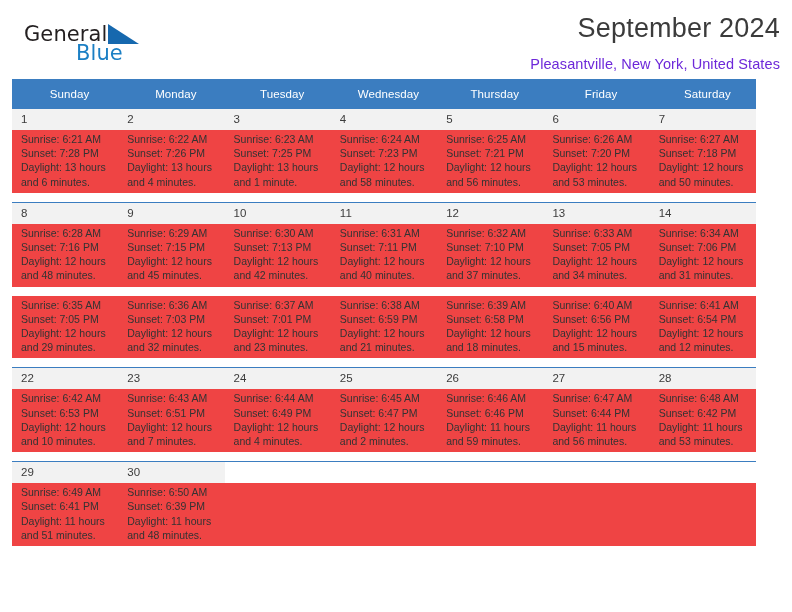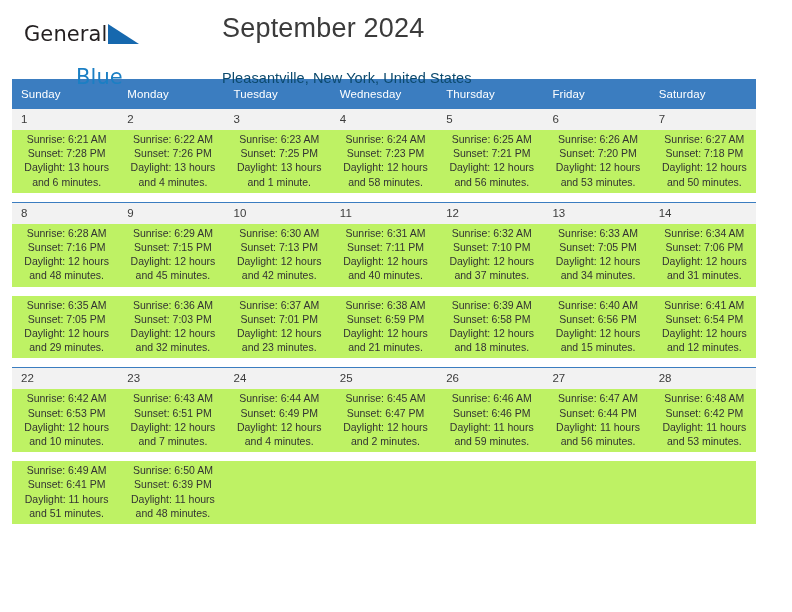--- a/index.html
+++ b/index.html
@@ -47,66 +47,66 @@
     font-family: "DejaVu Sans", sans-serif;
   }
   .brand-blue {
     position: absolute;
     left: 64px;
     top: 19px;
     font-size: 21px;
     letter-spacing: 0.1px;
     color: #1b7fc4;
     font-family: "DejaVu Sans", sans-serif;
-    margin-top: 24px;
   }
   .brand-triangle {
     position: absolute;
     left: 96px;
     top: 2px;
     width: 0;
     height: 0;
     border-left: 31px solid #1668ae;
     border-top: 20px solid transparent;
   }
 
   .title-block {
     margin-top: 12px;
+    text-align: right;
     flex: 1;
   }
   .cal-title {
     font-size: 27px;
     color: #3b3b3b;
     font-weight: normal;
     line-height: 32px;
     letter-spacing: 0.2px;
   }
   .cal-subtitle {
     font-size: 14.5px;
-    color: #0c4a6e;
+    color: #6d28d9;
     line-height: 20px;
-    margin-top: 24px;
+    margin-top: 10px;
     letter-spacing: 0.1px;
   }
 
   
   .calendar {
     width: 744px;
     border-collapse: collapse;
     table-layout: fixed;
     margin-top: 7px;
   }
   .calendar col { width: 106.28px; }
 
   thead th {
     background: #3b7dc0;
     color: #ffffff;
     font-weight: normal;
     font-size: 11.5px;
-    text-align: left;
+    text-align: center;
     padding: 5px 0 5px 9px;
     height: 19px;
     letter-spacing: 0.1px;
   }
 
   tbody tr.week-spacer td {
     height: 9px;
     padding: 0;
     border: 0;
     background: #ffffff;
@@ -120,27 +120,26 @@
     padding: 4px 0 3px 9px;
     height: 14px;
     vertical-align: top;
   }
   td.daynum.empty {
     background: #ffffff;
     border-top: 1px solid #3b7dc0;
   }
 
   td.details {
-    background: #bef264;
+    background: #ef4444;
     vertical-align: top;
     padding: 2px 6px 4px 9px;
     font-size: 10.5px;
     line-height: 14.2px;
     color: #333333;
-    text-align: center;
   }
   td.details .line { white-space: nowrap; }
 </style>
 </head>
 <body>
 
 <div class="page">
 
   <div class="header">
 
@@ -393,20 +392,29 @@
           <div class="line">Sunset: 6:42 PM</div>
           <div class="line">Daylight: 11 hours</div>
           <div class="line">and 53 minutes.</div>
         </td>
       </tr>
       <tr class="week-spacer">
           <td colspan="7"></td>
         </tr>
 
       <tr>
+        <td class="daynum">29</td>
+        <td class="daynum">30</td>
+        <td class="daynum empty"></td>
+        <td class="daynum empty"></td>
+        <td class="daynum empty"></td>
+        <td class="daynum empty"></td>
+        <td class="daynum empty"></td>
+      </tr>
+      <tr>
         <td class="details">
           <div class="line">Sunrise: 6:49 AM</div>
           <div class="line">Sunset: 6:41 PM</div>
           <div class="line">Daylight: 11 hours</div>
           <div class="line">and 51 minutes.</div>
         </td>
         <td class="details">
           <div class="line">Sunrise: 6:50 AM</div>
           <div class="line">Sunset: 6:39 PM</div>
           <div class="line">Daylight: 11 hours</div>

